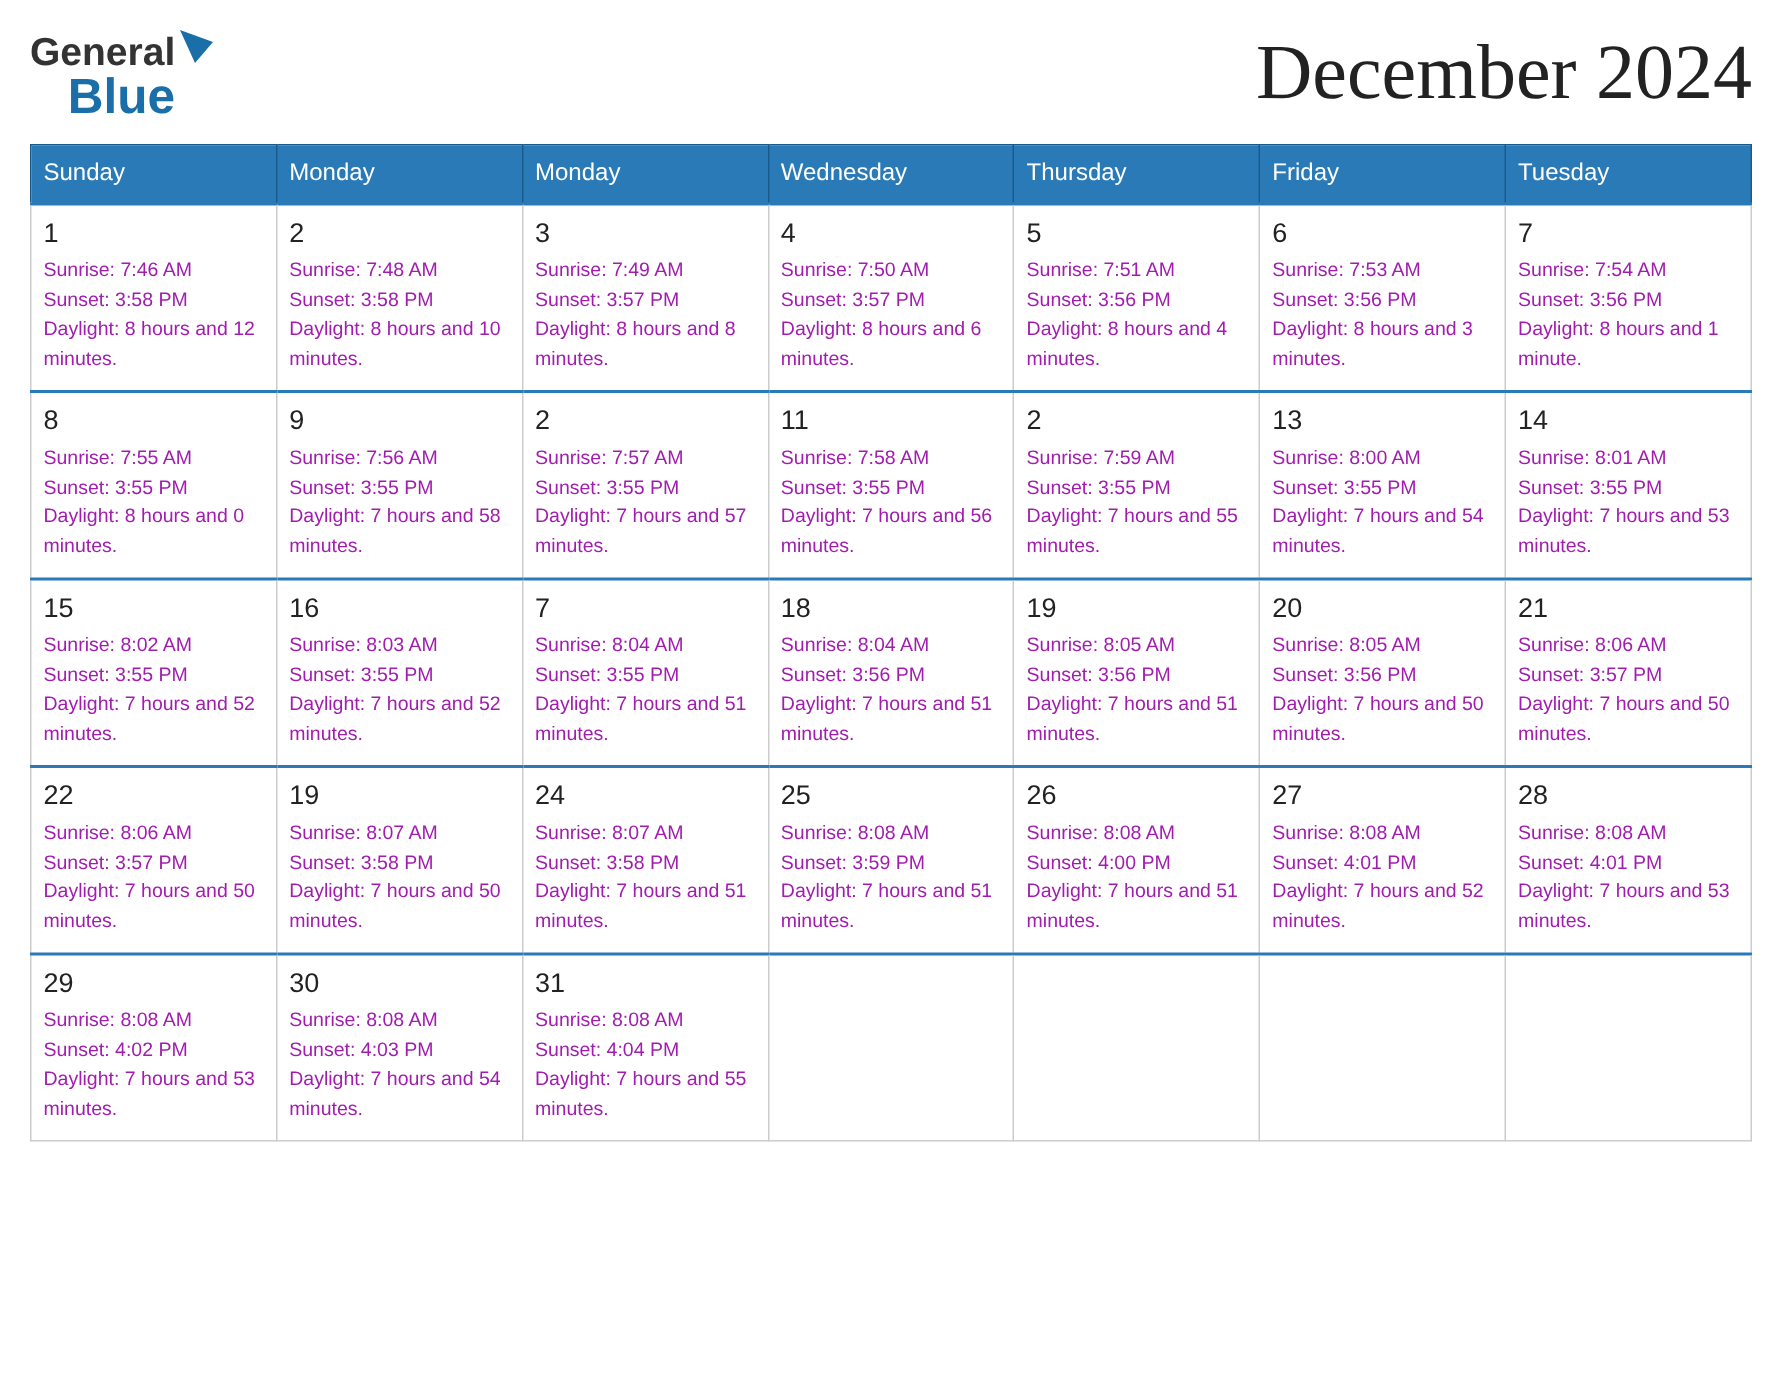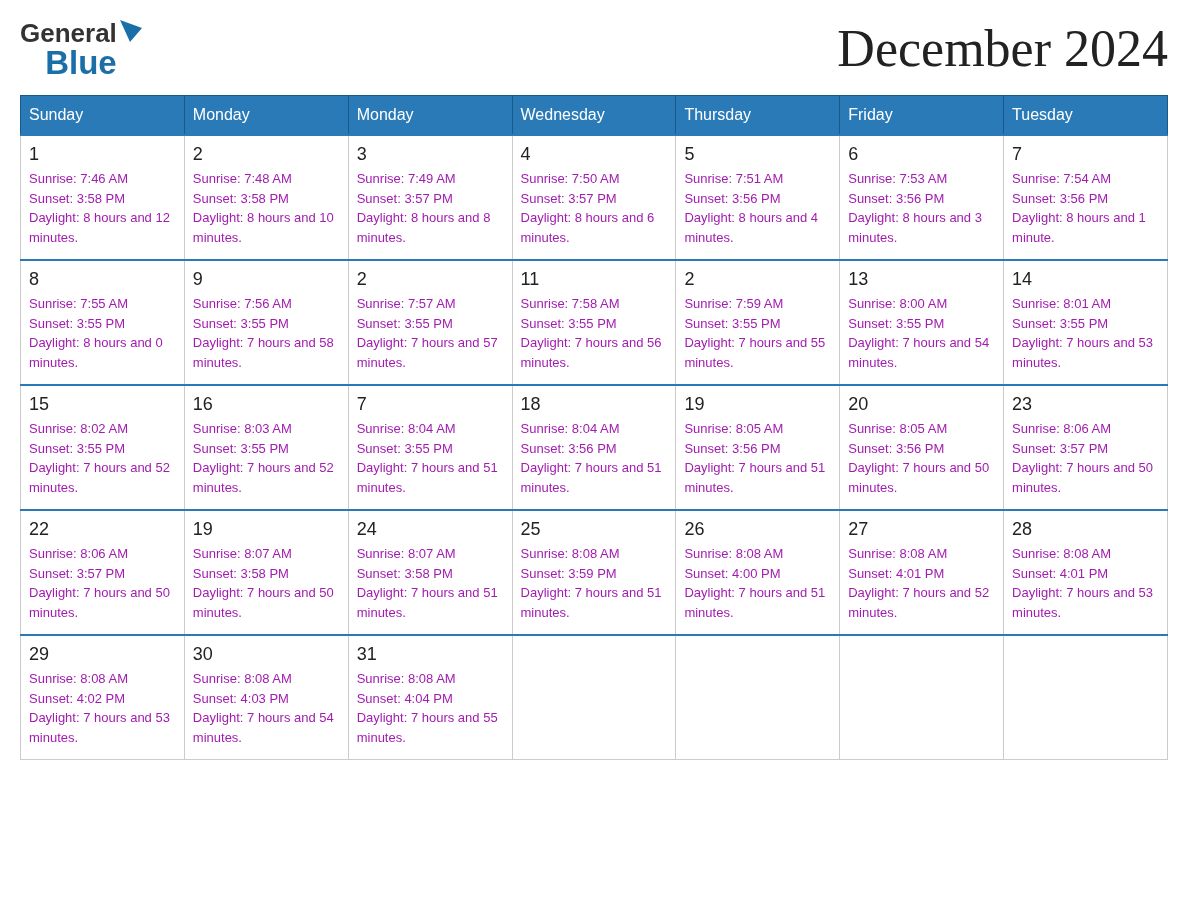--- a/index.html
+++ b/index.html
@@ -212,21 +212,21 @@
         </td>
         <td>
           <span class="day-number">19</span>
 <div class="day-info">Sunrise: 8:05 AM<br>Sunset: 3:56 PM<br>Daylight: 7 hours and 51 minutes.</div>
         </td>
         <td>
           <span class="day-number">20</span>
 <div class="day-info">Sunrise: 8:05 AM<br>Sunset: 3:56 PM<br>Daylight: 7 hours and 50 minutes.</div>
         </td>
         <td>
-          <span class="day-number">23</span>
+          <span class="day-number">21</span>
 <div class="day-info">Sunrise: 8:06 AM<br>Sunset: 3:57 PM<br>Daylight: 7 hours and 50 minutes.</div>
         </td>
       </tr>
       <tr>
         <td>
           <span class="day-number">22</span>
 <div class="day-info">Sunrise: 8:06 AM<br>Sunset: 3:57 PM<br>Daylight: 7 hours and 50 minutes.</div>
         </td>
         <td>
           <span class="day-number">19</span>

